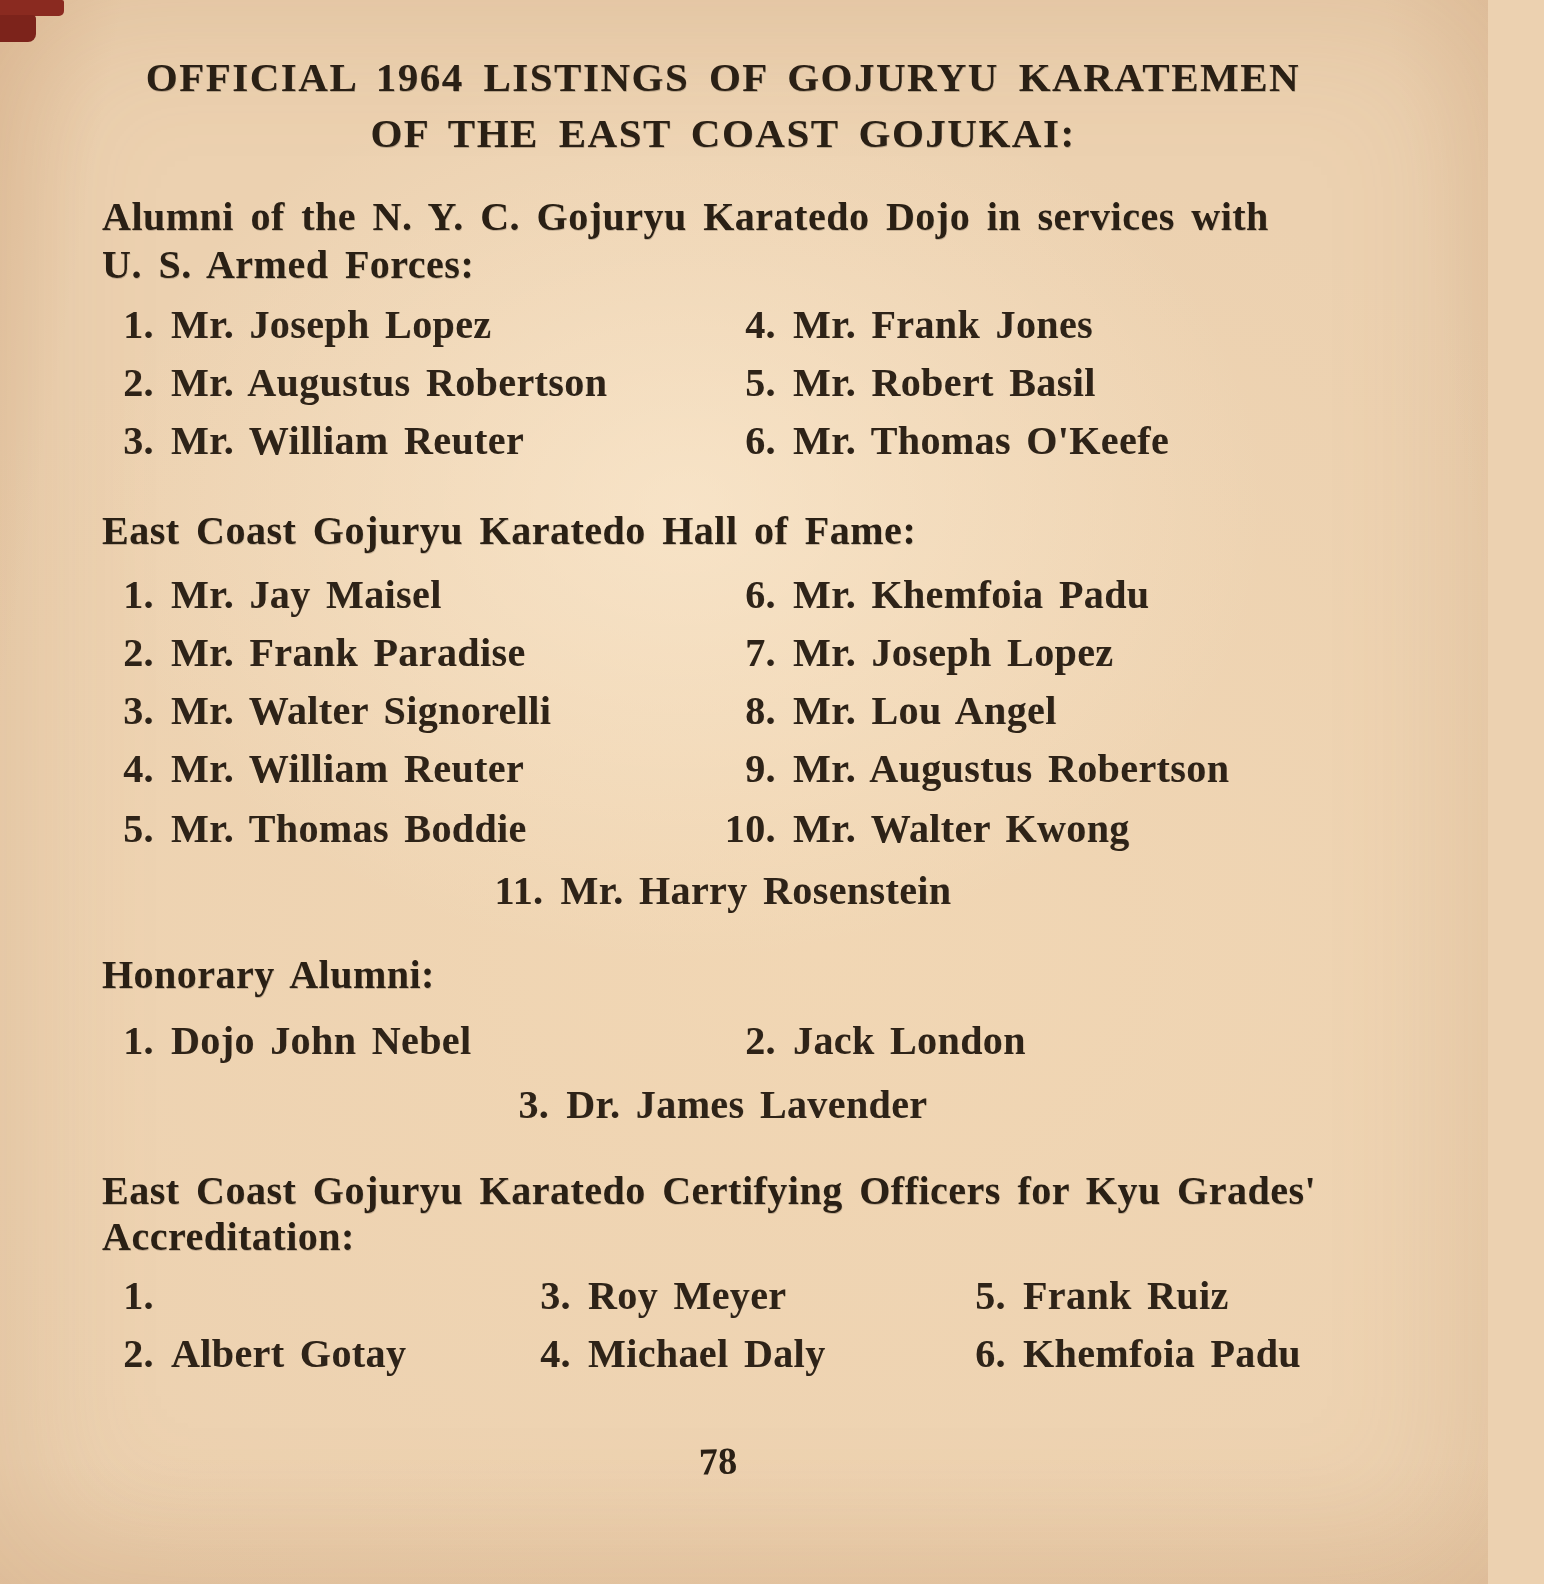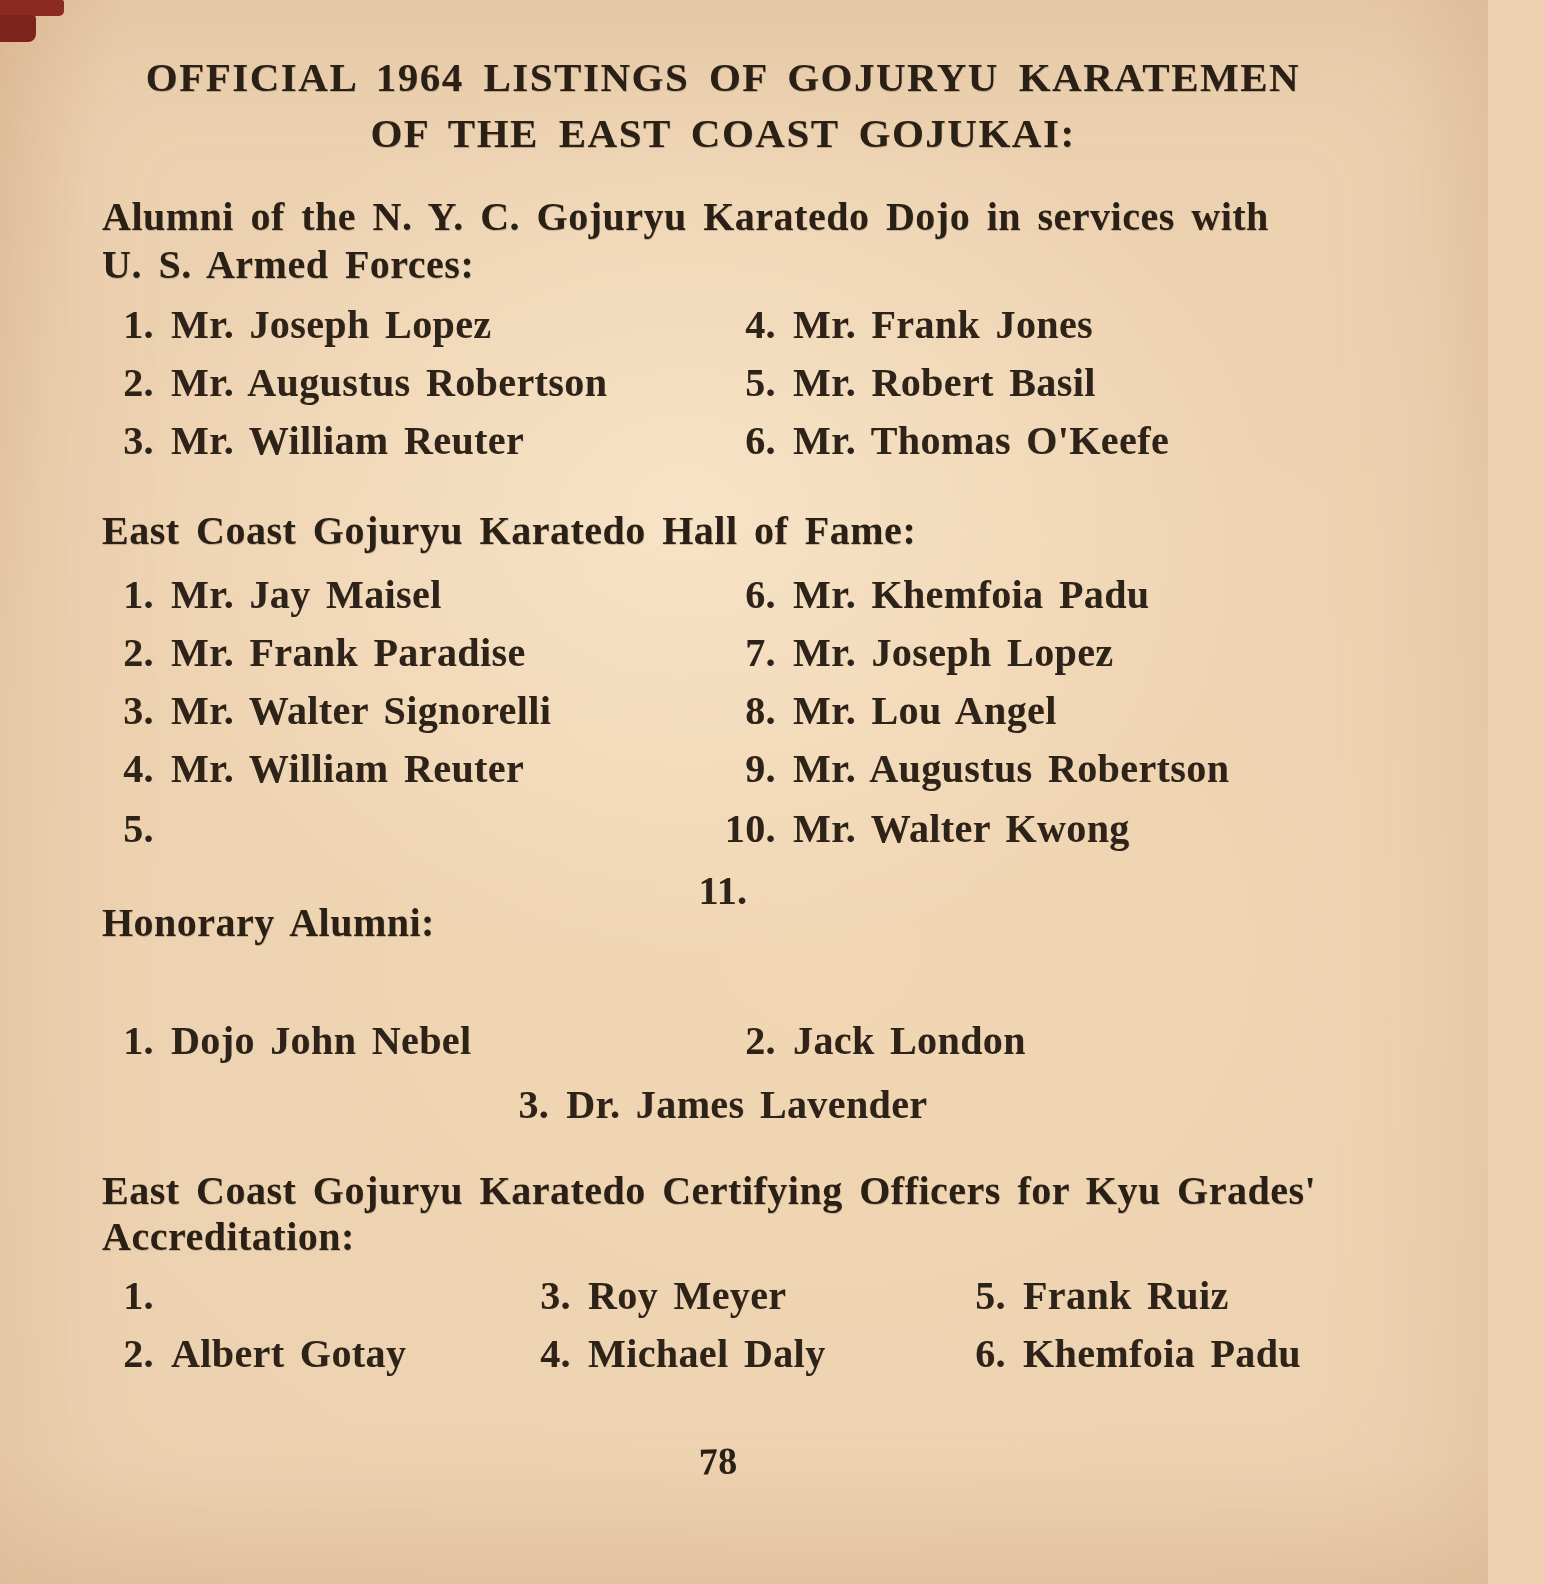--- a/index.html
+++ b/index.html
@@ -188,31 +188,33 @@
         <div class="item" style="top: 746px; left: -2px;">
           <span class="num">4.</span>
           <span class="name">Mr. William Reuter</span>
         </div>
         <div class="item" style="top: 746px; left: 620px;">
           <span class="num">9.</span>
           <span class="name">Mr. Augustus Robertson</span>
         </div>
         <div class="item" style="top: 806px; left: -2px;">
           <span class="num">5.</span>
+          <span class="name">Mr. Thomas Boddie</span>
         </div>
         <div class="item" style="top: 806px; left: 620px;">
           <span class="num">10.</span>
           <span class="name">Mr. Walter Kwong</span>
         </div>
         <div class="item centered" style="top: 868px;">
           <span class="num">11.</span>
-        </div>
-      </div>
-
-    <div class="heading" style="top:899px">Honorary Alumni:</div>
+          <span class="name">Mr. Harry Rosenstein</span>
+        </div>
+      </div>
+
+    <div class="heading" style="top:951px">Honorary Alumni:</div>
     <div>
         <div class="item" style="top: 1018px; left: -2px;">
           <span class="num">1.</span>
           <span class="name">Dojo John Nebel</span>
         </div>
         <div class="item" style="top: 1018px; left: 620px;">
           <span class="num">2.</span>
           <span class="name">Jack London</span>
         </div>
         <div class="item centered" style="top: 1082px;">

